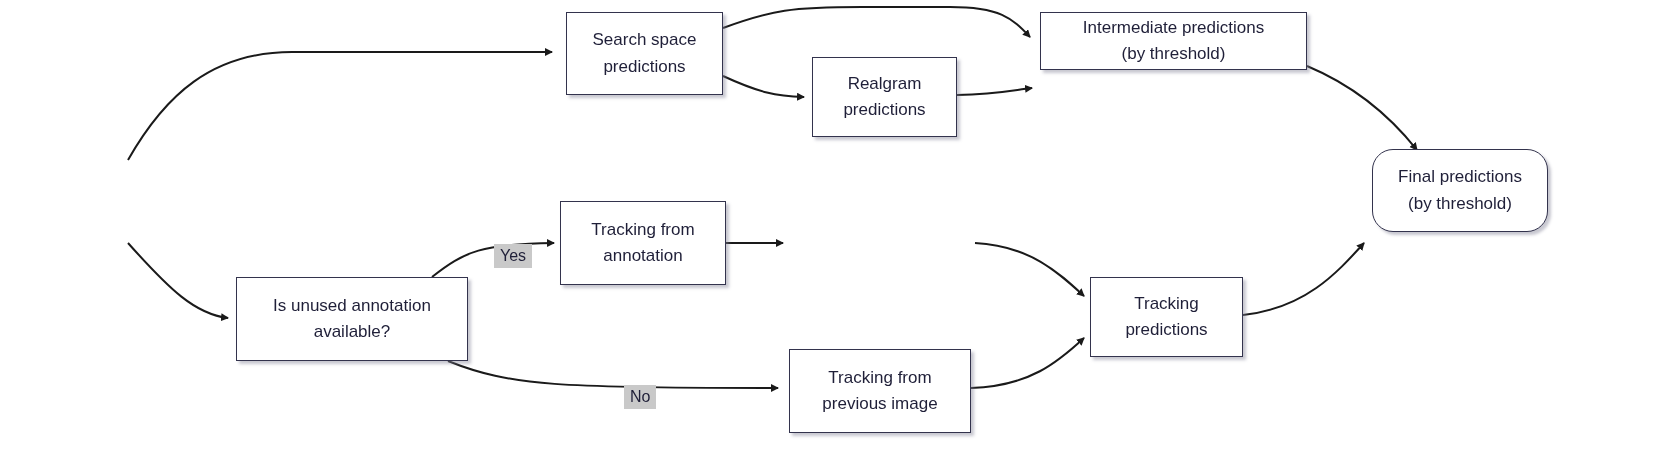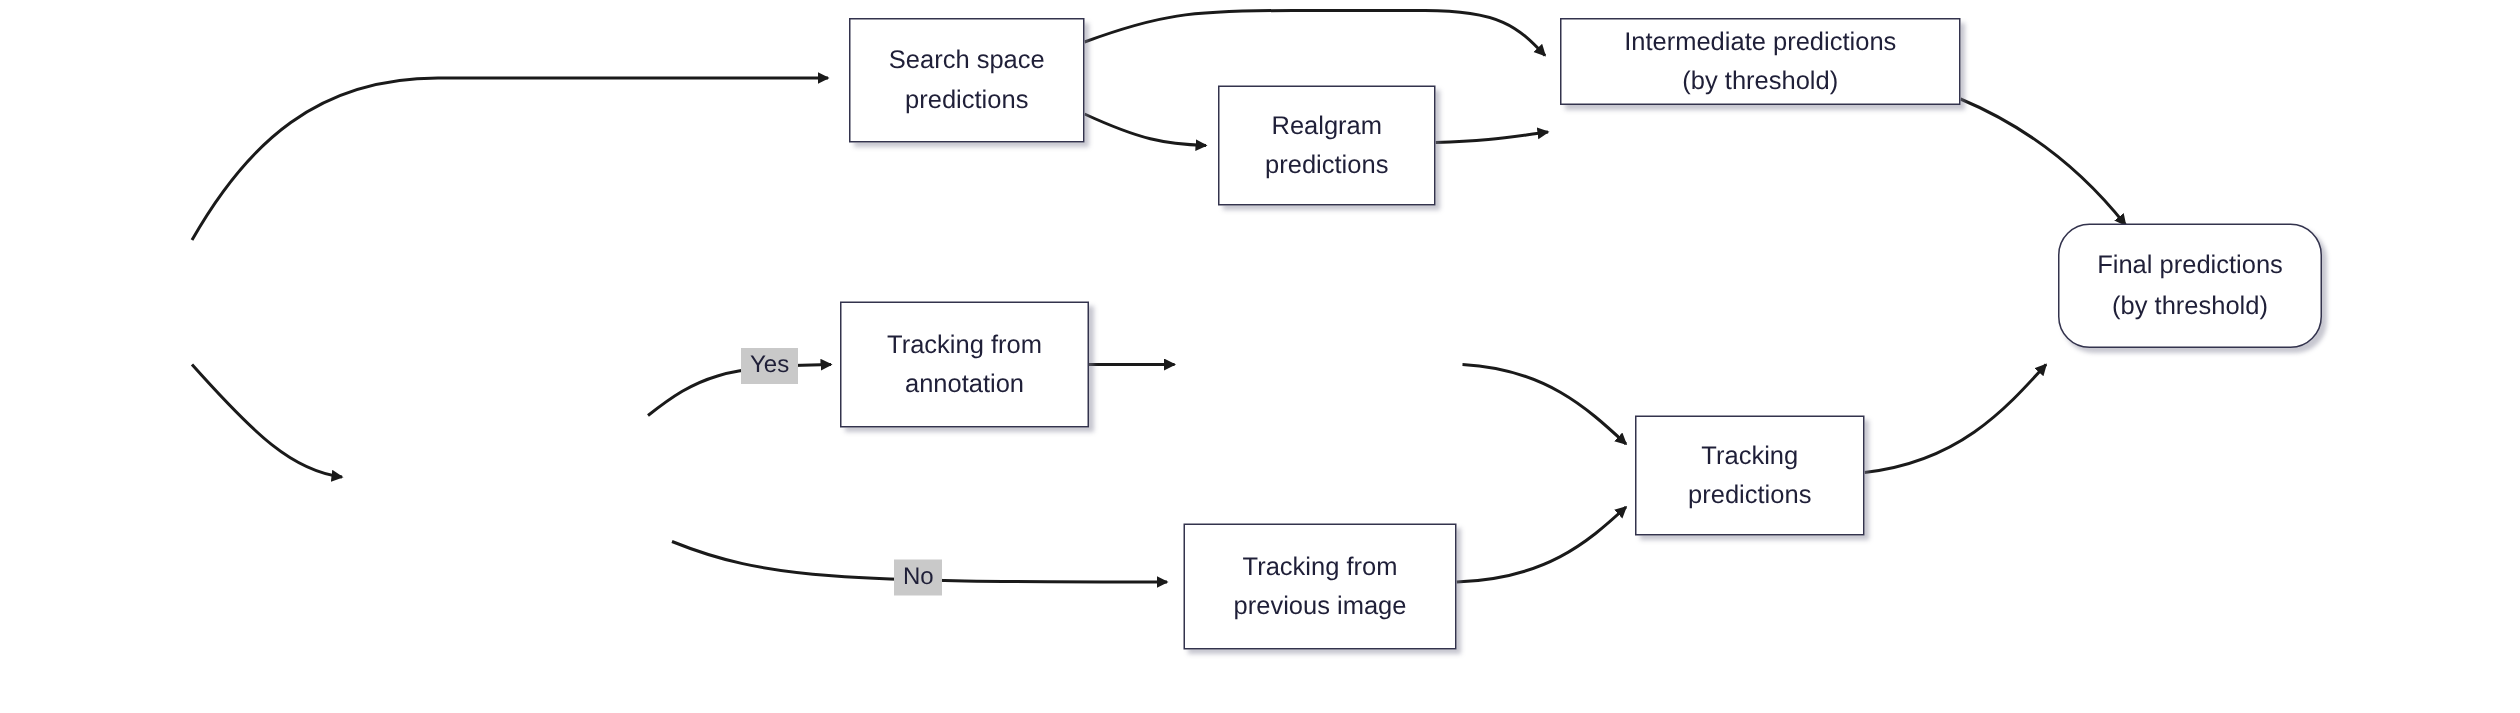--- a/index.html
+++ b/index.html
@@ -44,20 +44,21 @@
     line-height: 1.55;
   }
   .edge-label {
     position: absolute;
     background: #c9c9c9;
     color: #1f1f38;
     font-size: 16px;
     line-height: 24px;
     padding: 0 6px;
     text-align: center;
+    margin-top: 12px;
   }
 </style>
 </head>
 <body>
 
 <div class="canvas">
 
   <svg class="edges" viewBox="0 0 1680 475">
     <defs>
       <marker id="arrow" markerWidth="9" markerHeight="9" refX="7" refY="4" orient="auto" markerUnits="userSpaceOnUse">
@@ -104,34 +105,38 @@
   <div class="node" style="left:1040px; top:12px; width:267px; height:58px;">
     <span class="node-label">Intermediate predictions
 (by threshold)</span>
   </div>
 
   <div class="node" style="left:1372px; top:149px; width:176px; height:83px;border-radius:21px;">
     <span class="node-label">Final predictions
 (by threshold)</span>
   </div>
 
+  <div class="node" style="left:236px; top:277px; width:232px; height:84px;">
+    <span class="node-label">Is unused annotation
+available?</span>
+  </div>
 
   <div class="node" style="left:560px; top:201px; width:166px; height:84px;">
     <span class="node-label">Tracking from
 annotation</span>
   </div>
 
 
   <div class="node" style="left:1090px; top:277px; width:153px; height:80px;">
     <span class="node-label">Tracking
 predictions</span>
   </div>
 
   <div class="node" style="left:789px; top:349px; width:182px; height:84px;">
     <span class="node-label">Tracking from
 previous image</span>
   </div>
 
   <div class="edge-label" style="left:494px; top:232px;">Yes</div>
 
-  <div class="edge-label" style="left:596px; top:373px;">No</div>
+  <div class="edge-label" style="left:624px; top:373px;">No</div>
 
 </div>
 
 </body></html>

